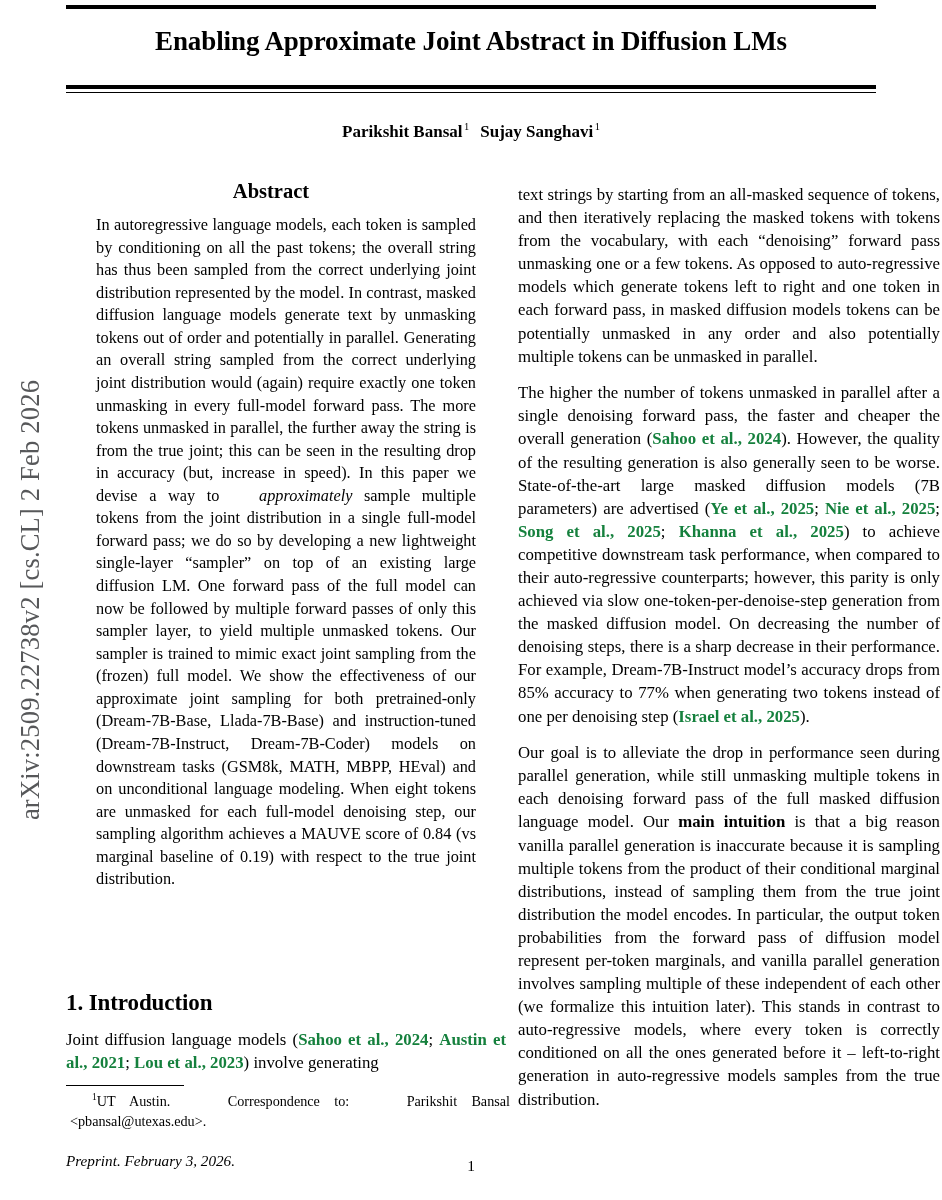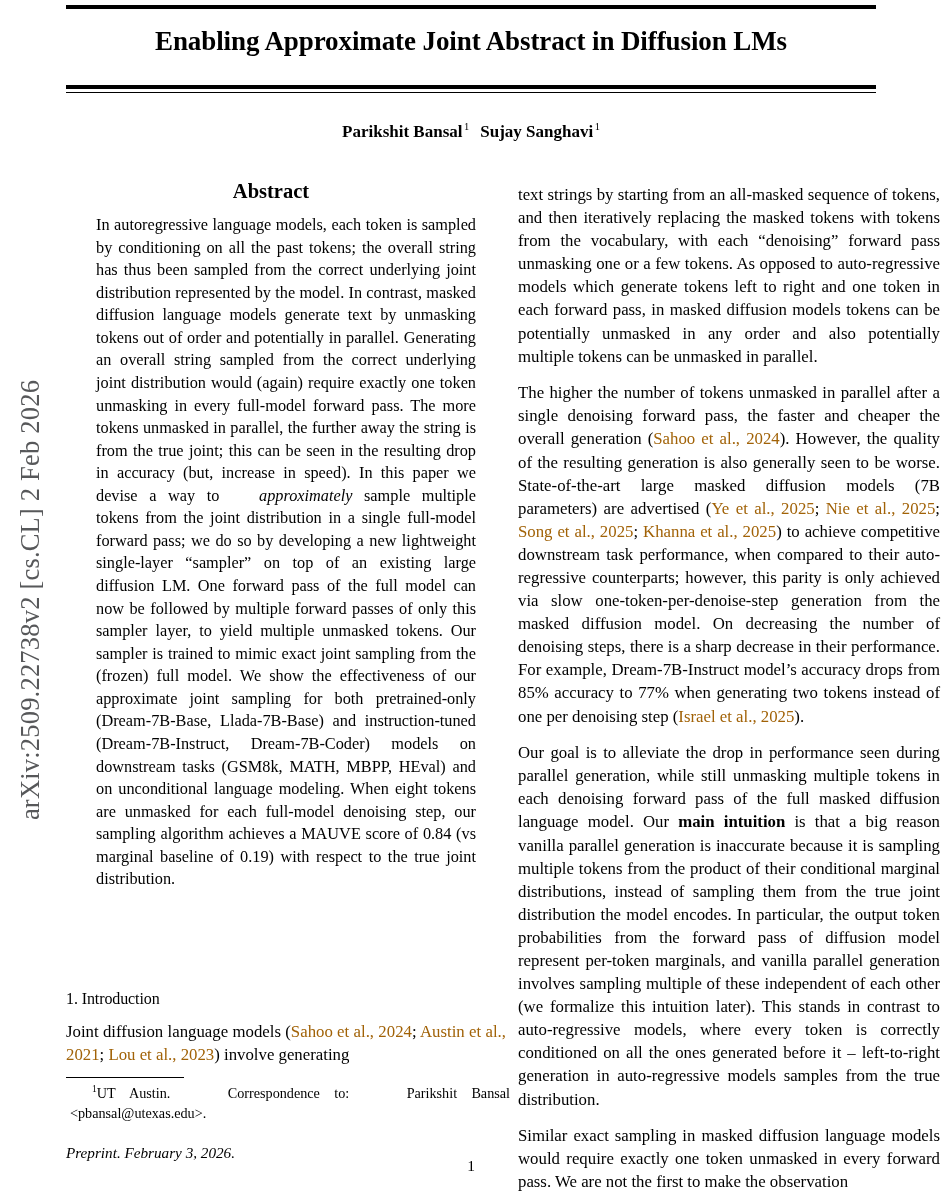--- a/index.html
+++ b/index.html
@@ -118,37 +118,37 @@
     margin: 0 0 0 30px;
     width: 380px;
     font-size: 16.3px;
     line-height: 1.385;
     text-align: justify;
     text-justify: inter-word;
     hyphens: manual;
   }
 
   .section-heading {
-    font-size: 16px;
-    font-weight: normal;
+    font-size: 23px;
+    font-weight: bold;
     margin: 0 0 12px 0;
     letter-spacing: -0.1px;
   }
 
   p.body {
     margin: 0 0 13.5px 0;
     font-size: 16.8px;
     line-height: 1.375;
     text-align: justify;
     text-justify: inter-word;
     hyphens: manual;
   }
   p.body:last-child { margin-bottom: 0; }
 
-  .cite { color: #a16207; }
+  .cite { color: #15803d; font-weight: bold; }
   .bold { font-weight: bold; }
   .ital { font-style: italic; margin-left: 28px; }
 
   
   .intro-block {
     position: absolute;
     left: 66px;
     top: 990px;
     width: 440px;
   }
@@ -234,18 +234,17 @@
     <p class="preprint-line">Preprint. February 3, 2026.</p>
   </div>
 
   <div class="col-right">
     <p class="body">text strings by starting from an all-masked sequence of tokens, and then iteratively replacing the masked tokens with tokens from the vocabulary, with each “denoising” forward pass unmasking one or a few tokens. As opposed to auto-regressive models which generate tokens left to right and one token in each forward pass, in masked diffusion models tokens can be potentially unmasked in any order and also potentially multiple tokens can be unmasked in parallel.</p>
 
     <p class="body"><span>The higher the number of tokens unmasked in parallel after a single denoising forward pass, the faster and cheaper the overall generation (</span><span class="cite">Sahoo et al., 2024</span><span>). However, the quality of the resulting generation is also generally seen to be worse. State-of-the-art large masked diffusion models (7B parameters) are advertised (</span><span class="cite">Ye et al., 2025</span><span>; </span><span class="cite">Nie et al., 2025</span><span>; </span><span class="cite">Song et al., 2025</span><span>; </span><span class="cite">Khanna et al., 2025</span><span>) to achieve competitive downstream task performance, when compared to their auto-regressive counterparts; however, this parity is only achieved via slow one-token-per-denoise-step generation from the masked diffusion model. On decreasing the number of denoising steps, there is a sharp decrease in their performance. For example, Dream-7B-Instruct model’s accuracy drops from 85% accuracy to 77% when generating two tokens instead of one per denoising step (</span><span class="cite">Israel et al., 2025</span><span>).</span></p>
 
     <p class="body"><span>Our goal is to alleviate the drop in performance seen during parallel generation, while still unmasking multiple tokens in each denoising forward pass of the full masked diffusion language model. Our </span><span class="bold">main intuition</span><span> is that a big reason vanilla parallel generation is inaccurate because it is sampling multiple tokens from the product of their conditional marginal distributions, instead of sampling them from the true joint distribution the model encodes. In particular, the output token probabilities from the forward pass of diffusion model represent per-token marginals, and vanilla parallel generation involves sampling multiple of these independent of each other (we formalize this intuition later). This stands in contrast to auto-regressive models, where every token is correctly conditioned on all the ones generated before it – left-to-right generation in auto-regressive models samples from the true distribution.</span></p>
 
-    <p class="body">Similar exact sampling in masked diffusion language models would require exactly one token unmasked in every forward pass. We are not the first to make the observation</p>
   </div>
 
   <div class="page-number">1</div>
 
 </div>
 
 </body></html>

